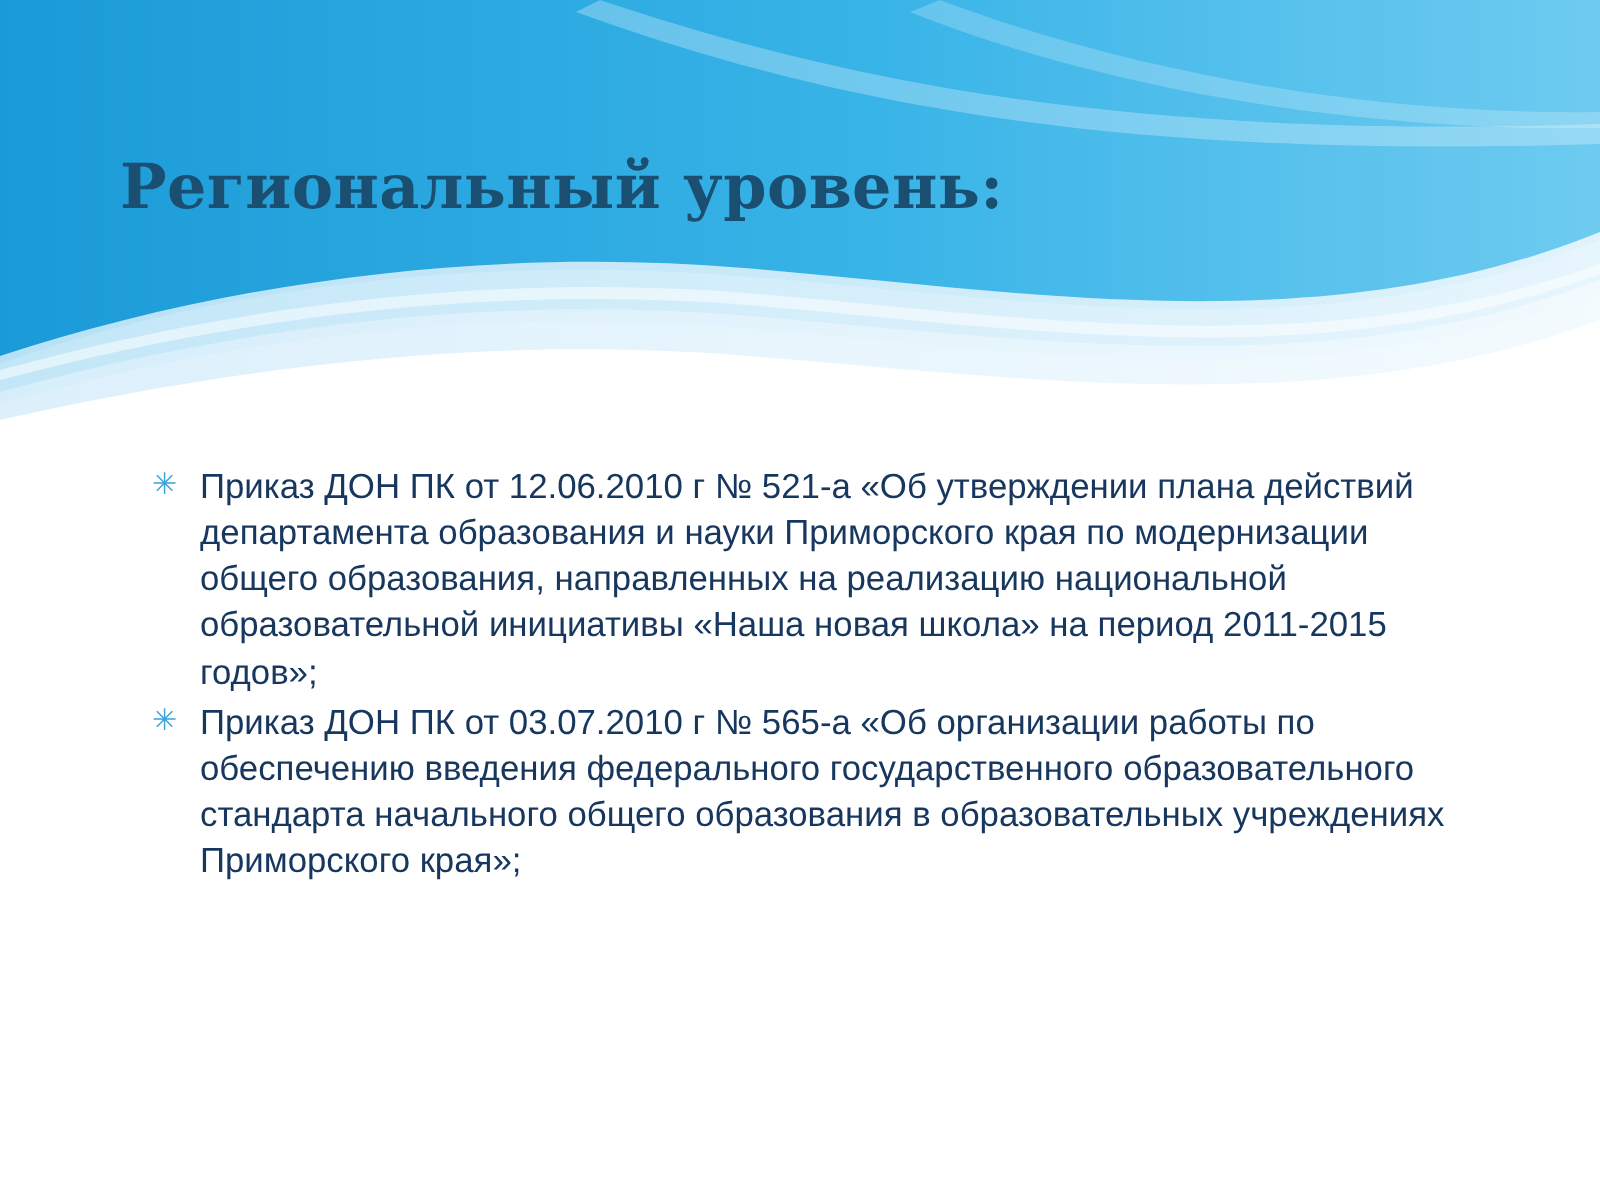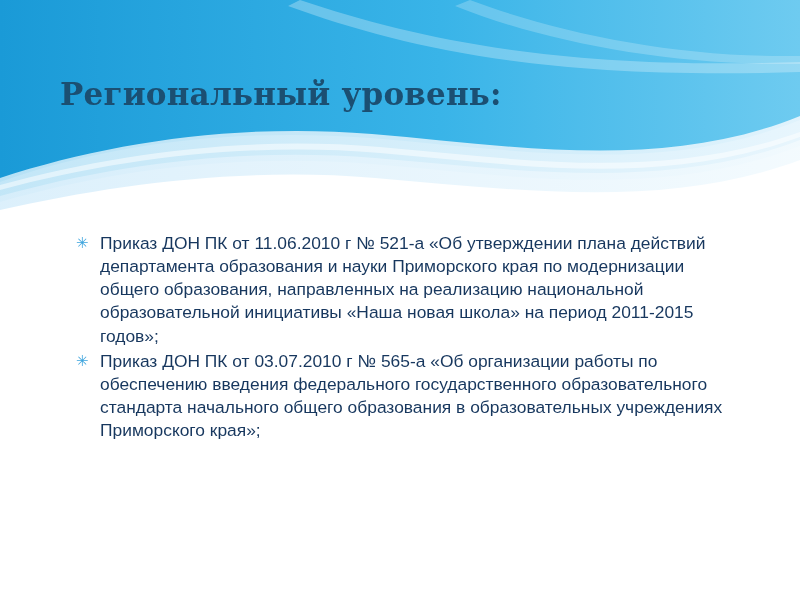--- a/index.html
+++ b/index.html
@@ -106,21 +106,21 @@
       <path d="M0,185 C120,152 250,136 380,147 C520,159 660,182 800,132 L800,137 C660,188 520,165 380,153 C250,142 120,158 0,190 Z" fill="#ffffff" opacity="0.5"></path>
     </svg>
   </div>
 
   <div class="slide-title">Региональный уровень:</div>
 
   <div class="body-area">
     <ul class="bullets">
       <li>
         <span class="bullet-mark">✳</span>
-        <span>Приказ ДОН ПК от 11.06.2010 г № 521-а «Об утверждении плана действий департамента образования и науки Приморского края по модернизации общего образования, направленных на реализацию национальной образовательной инициативы «Наша новая школа» на период 2011-2015 годов»;</span>
+        <span>Приказ ДОН ПК от 12.06.2010 г № 521-а «Об утверждении плана действий департамента образования и науки Приморского края по модернизации общего образования, направленных на реализацию национальной образовательной инициативы «Наша новая школа» на период 2011-2015 годов»;</span>
       </li>
       <li>
         <span class="bullet-mark">✳</span>
         <span>Приказ ДОН ПК от 03.07.2010 г № 565-а «Об организации работы по обеспечению введения федерального государственного образовательного стандарта начального общего образования в образовательных учреждениях Приморского края»;</span>
       </li>
     </ul>
   </div>
 
 </div>
 

